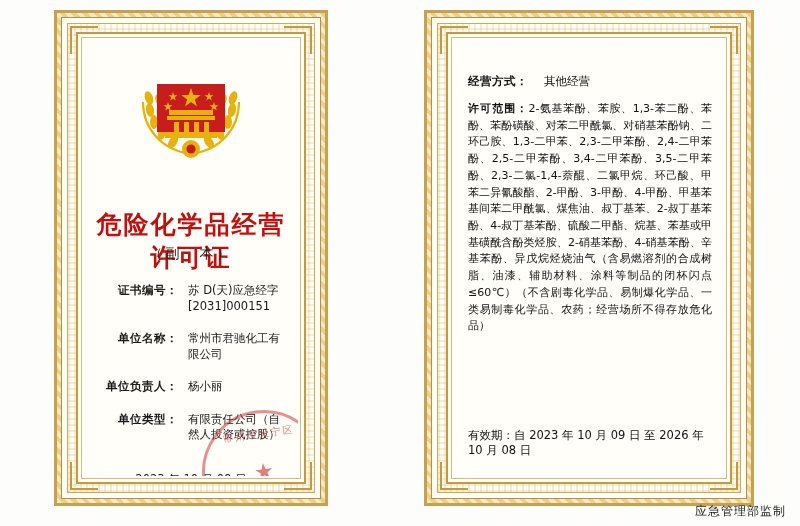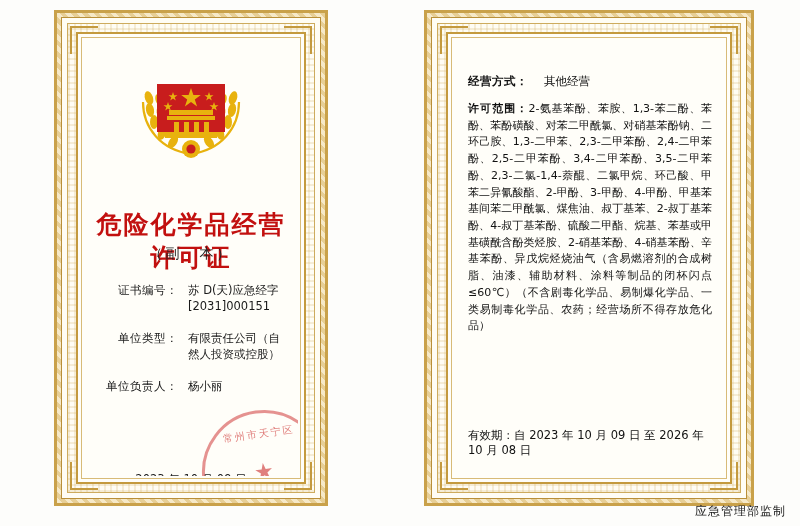--- a/index.html
+++ b/index.html
@@ -138,21 +138,21 @@
     align-items: flex-start;
     margin-bottom: 17px;
     font-size: 11.5px;
     color: #1a1a1a;
     font-family: "DejaVu Sans", "Liberation Sans", sans-serif;
   }
   .field .lbl {
     width: 78px;
     min-width: 78px;
     text-align: right;
-    font-weight: normal;
+    font-weight: bold;
     letter-spacing: .5px;
   }
   .field .val {
     padding-left: 10px;
     line-height: 1.35;
   }
   .issue-date {
     position: absolute;
     top: 432px;
     left: 0;
@@ -327,26 +327,30 @@
 
       <div class="title">危险化学品经营许可证</div>
       <div class="subtitle">（副　本）</div>
 
       <div class="fields">
         <div class="field">
           <span class="lbl">证书编号：</span>
           <span class="val">苏 D(天)应急经字[2031]000151</span>
         </div>
         <div class="field">
-          <span class="lbl">单位类型：</span>
-          <span class="val">有限责任公司（自然人投资或控股）</span>
+          <span class="lbl">单位名称：</span>
+          <span class="val">常州市君驰化工有限公司</span>
         </div>
         <div class="field">
           <span class="lbl">单位负责人：</span>
           <span class="val">杨小丽</span>
+        </div>
+        <div class="field">
+          <span class="lbl">单位类型：</span>
+          <span class="val">有限责任公司（自然人投资或控股）</span>
         </div>
 
       </div>
 
       <div class="issue-date">2023 年 10 月 09 日</div>
 
       <div class="seal">
         <div class="seal-top">常州市天宁区</div>
         <div class="seal-star">★</div>
 

